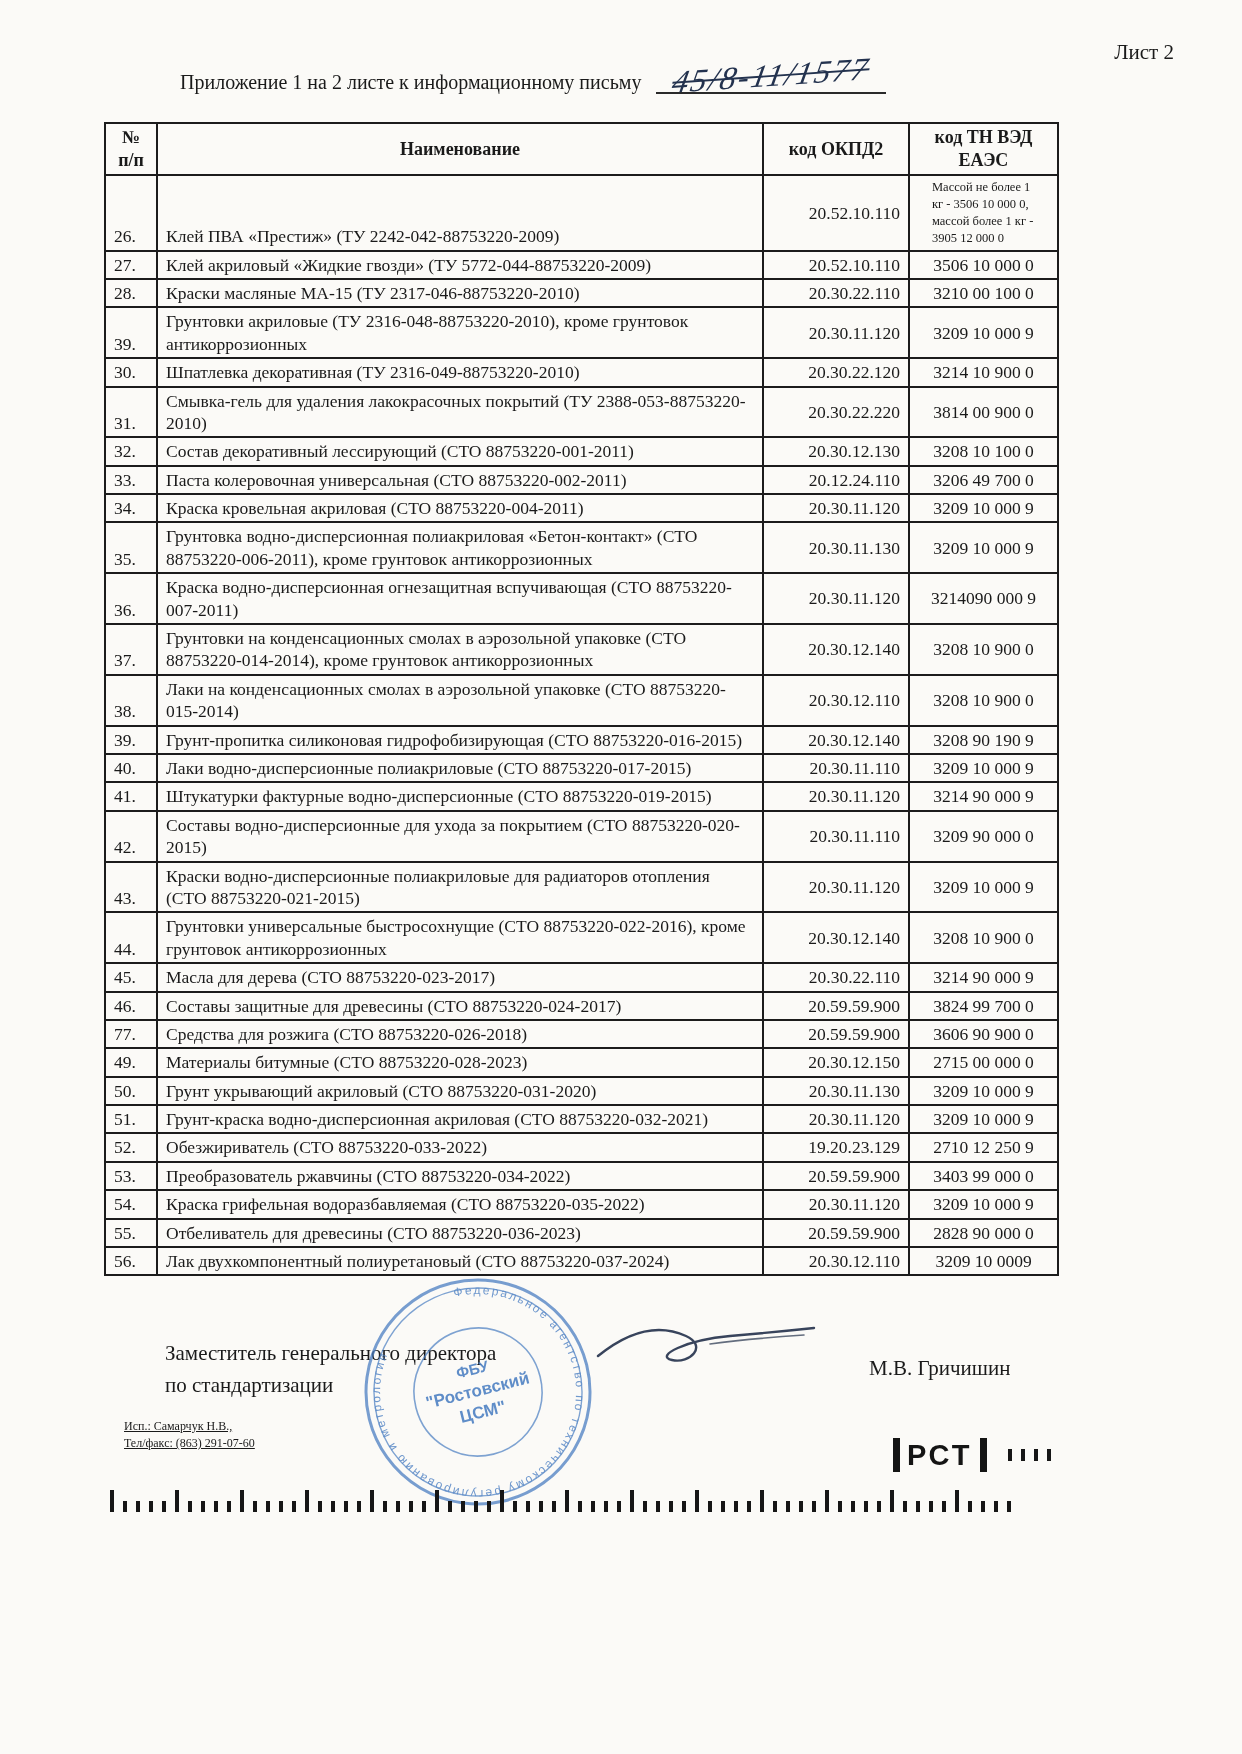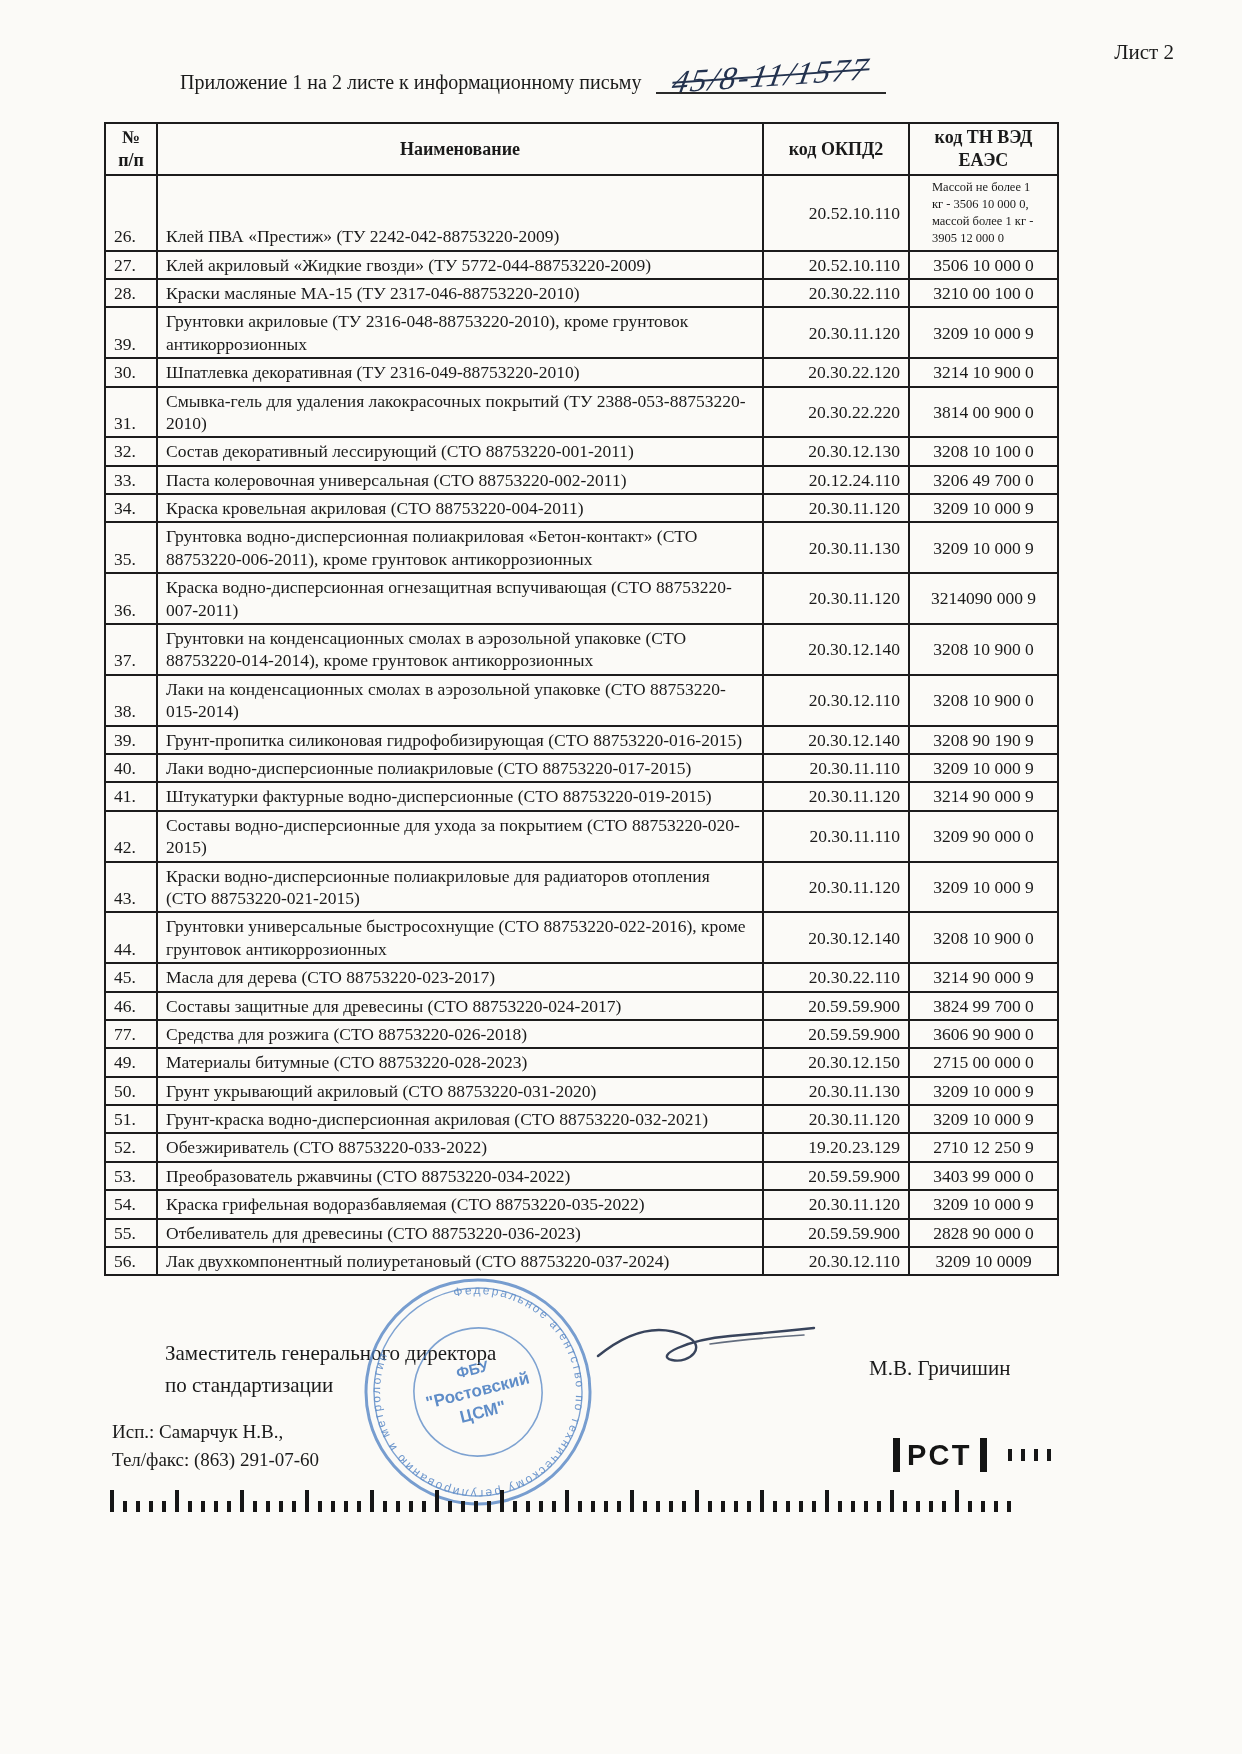--- a/index.html
+++ b/index.html
@@ -43,21 +43,21 @@
   col.c-okpd{width:146px;}
   col.c-tnved{width:149px;}
   td.cell-num{vertical-align:bottom;text-align:left;padding-left:10px;}
   td.cell-name{vertical-align:bottom;text-align:left;}
   td.cell-okpd2{text-align:right;vertical-align:middle;}
   td.cell-tnved{text-align:center;vertical-align:middle;}
   td.cell-tnved.small{font-size:12.5px;text-align:left;vertical-align:top;line-height:1.35;padding:3px 22px;}
   
   .deputy{position:absolute;left:165px;top:1338px;font-size:21px;line-height:1.5;}
   .signer{position:absolute;left:869px;top:1356px;font-size:21px;}
-  .executor{position:absolute;left:112px;top:1418px;font-size:19px;line-height:1.45;}
+  .executor{position:absolute;left:124px;top:1418px;font-size:12px;line-height:1.45;text-decoration:underline;}
   .signature-svg{position:absolute;left:590px;top:1310px;}
   .stamp{
     position:absolute;left:358px;top:1272px;width:240px;height:240px;
     transform:rotate(-14deg);opacity:.88;pointer-events:none;
   }
   .rst-logo{
     position:absolute;left:893px;top:1438px;
     display:flex;align-items:center;gap:7px;
     font-family:"Liberation Sans","DejaVu Sans",sans-serif;
   }

